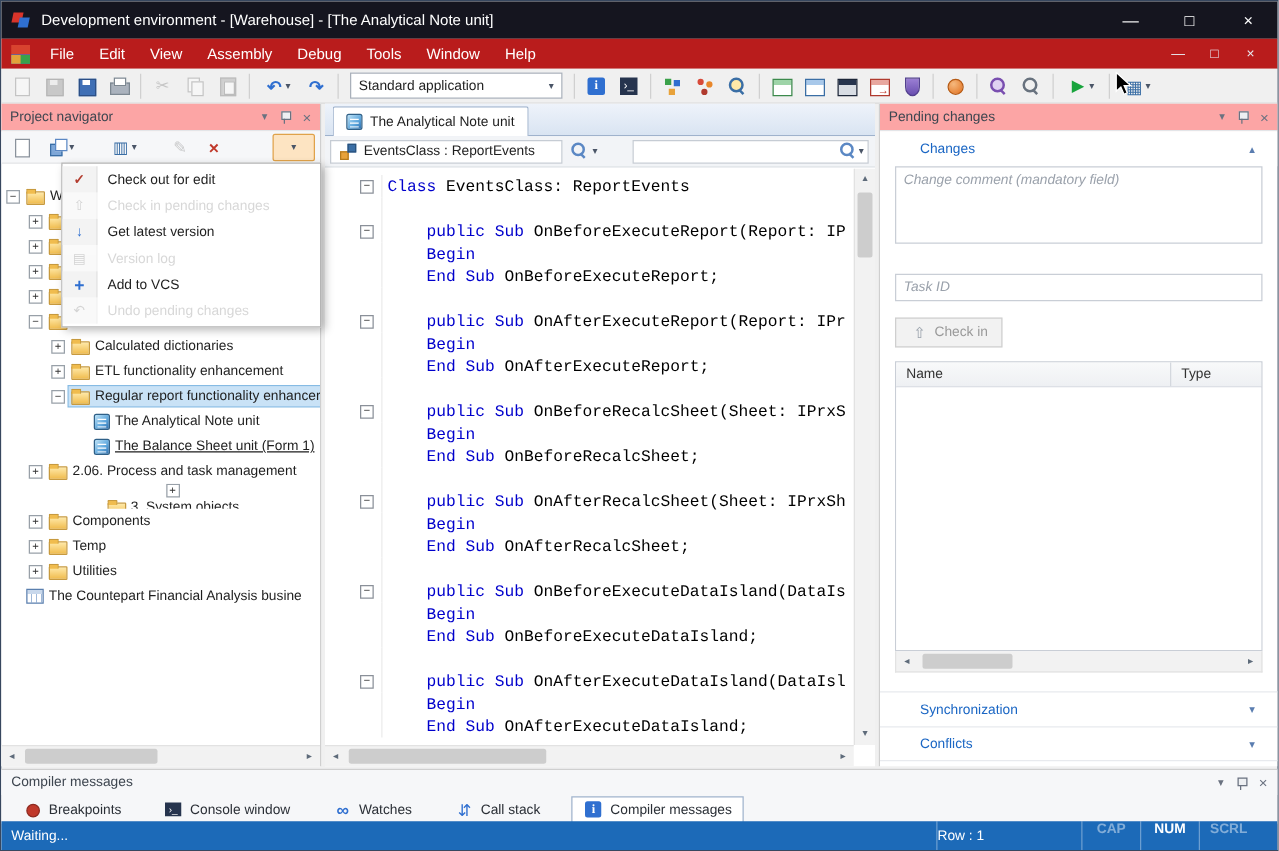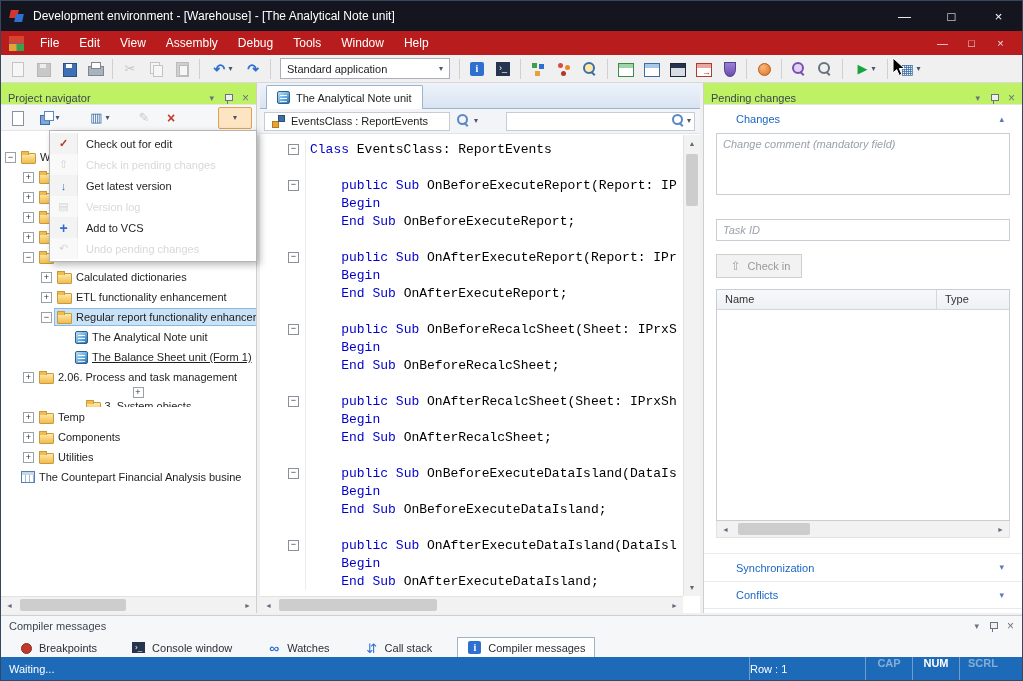--- a/index.html
+++ b/index.html
@@ -92,21 +92,21 @@
 .i-callstack-icon::before{content:"⇵";color:#2f6fd0;font-size:13px}
 .i-compiler-messages-icon::before{content:"i";position:absolute;left:1px;top:1px;width:13px;height:13px;background:#2f6fd0;border-radius:2px;color:#fff;font-weight:bold;font-size:10px;display:flex;align-items:center;justify-content:center;font-family:"Liberation Serif",serif}
 .i-checkin-small-icon::before{content:"⇧";color:#9aa2ac;font-size:12px}
 
 
 .pin-icon{width:10px;height:11px;position:relative;display:inline-block}
 .pin-icon::before{content:"";position:absolute;left:2px;top:1px;width:6px;height:5px;border:1px solid #6a7280;background:#eef0f3}
 .pin-icon::after{content:"";position:absolute;left:4px;top:7px;width:1px;height:4px;background:#6a7280}
 
 
-.panel-header{height:22px;background:#bef264;border-bottom:1px solid #e3e5e8;display:flex;align-items:flex-end;padding:0 7px;color:#3e4650}
+.panel-header{height:22px;background:#fca5a5;border-bottom:1px solid #e3e5e8;display:flex;align-items:center;padding:0 7px;color:#3e4650}
 .ph-icons{margin-left:auto;display:flex;gap:9px;align-items:center;color:#6a7280}
 .ph-icons .chev{font-size:9px;color:#6a7280}
 .ph-x{font-size:12px;line-height:1;color:#6a7280}
 
 
 .left-panel{position:absolute;left:0;top:82px;width:256px;bottom:67px;background:#fff;border-right:1px solid #cfcfcf}
 .nav-toolbar{height:26px;background:#f6f7f9;border-bottom:1px solid #e3e5e8;display:flex;align-items:center;padding:0 4px;gap:3px}
 .nav-toolbar .tb-btn{height:22px}
 .tree{position:absolute;top:49px;left:0;right:0;bottom:17px;overflow:hidden;padding-top:15px}
 .tree-row{height:20px;display:flex;align-items:center;white-space:nowrap;overflow:hidden}
@@ -460,28 +460,28 @@
           <span class="expander plus"></span>
           <span class="row-body">
             <span class="icon-folder"></span>
             <span class="tree-label">3. System objects</span>
           </span>
         </div>
         <div class="tree-row" style="padding-left: 22px;">
           <span class="expander plus"></span>
           <span class="row-body">
             <span class="icon-folder"></span>
+            <span class="tree-label">Components</span>
+          </span>
+        </div>
+        <div class="tree-row" style="padding-left: 22px;">
+          <span class="expander plus"></span>
+          <span class="row-body">
+            <span class="icon-folder"></span>
             <span class="tree-label">Temp</span>
-          </span>
-        </div>
-        <div class="tree-row" style="padding-left: 22px;">
-          <span class="expander plus"></span>
-          <span class="row-body">
-            <span class="icon-folder"></span>
-            <span class="tree-label">Components</span>
           </span>
         </div>
         <div class="tree-row" style="padding-left: 22px;">
           <span class="expander plus"></span>
           <span class="row-body">
             <span class="icon-folder"></span>
             <span class="tree-label">Utilities</span>
           </span>
         </div>
         <div class="tree-row" style="padding-left: 4px;">

